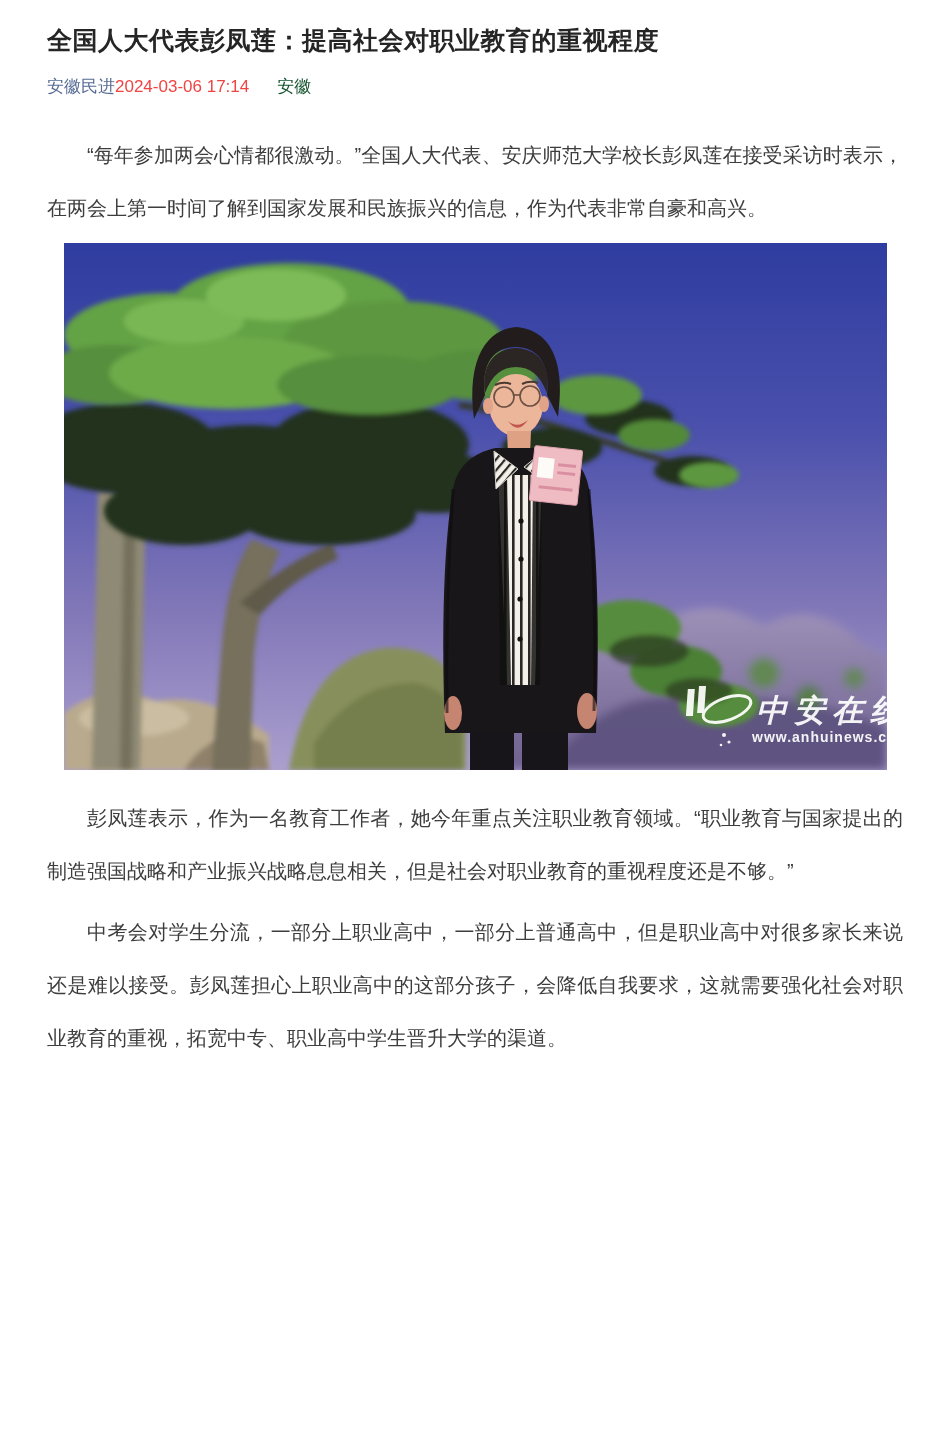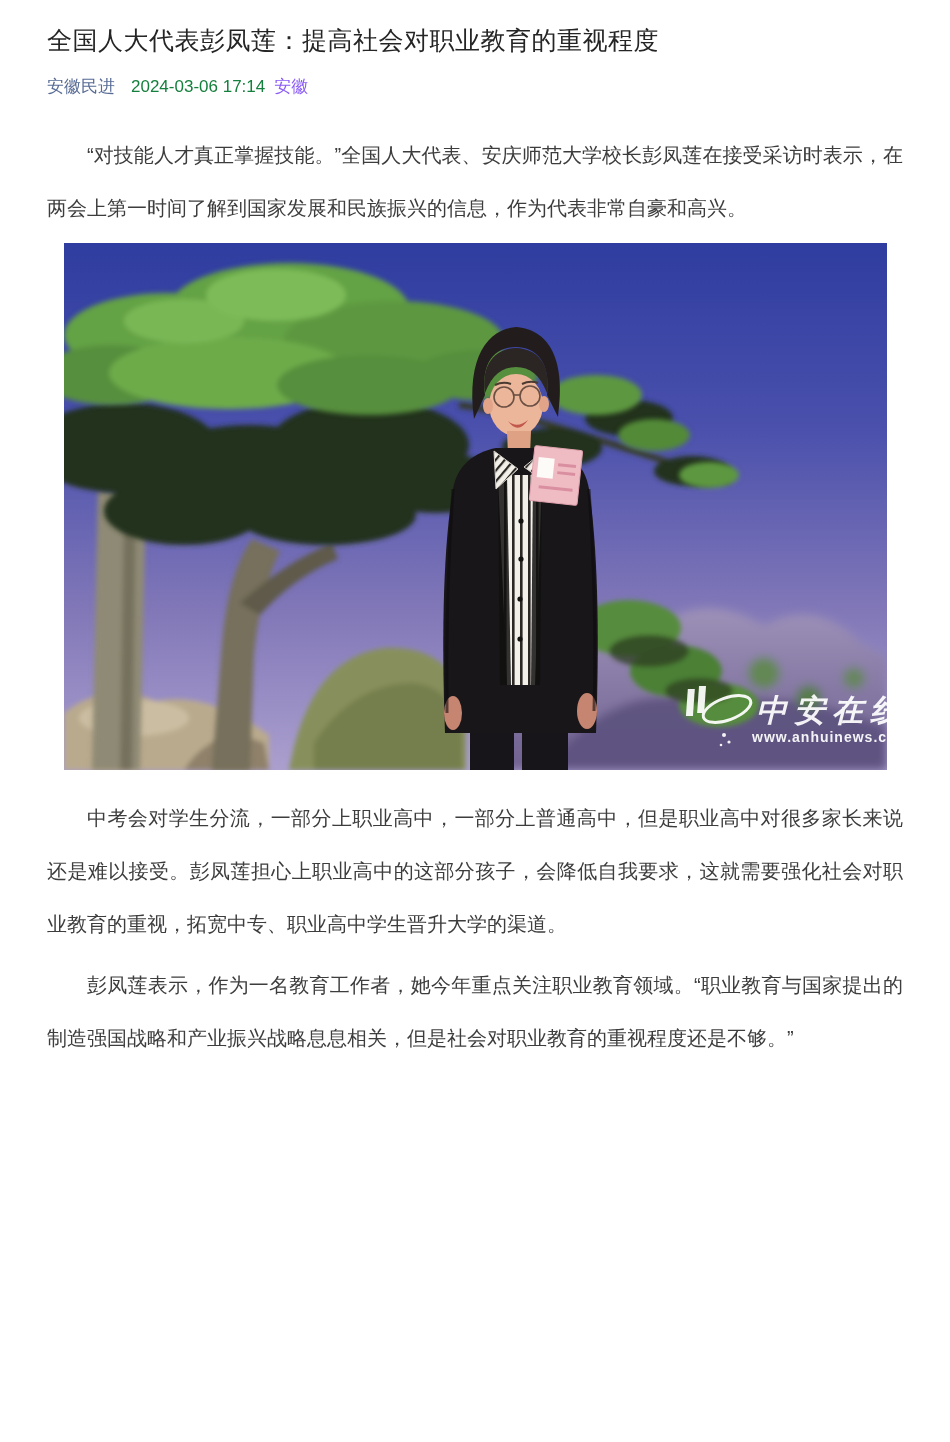--- a/index.html
+++ b/index.html
@@ -7,38 +7,37 @@
     width: 950px;
     font-family: "Liberation Sans", "DejaVu Sans", sans-serif;
     color: #3d3d3d;
   }
   .page { padding: 0 47px 10px 47px; }
 
   h1.title {
     margin: 24px 0 0 0;
     font-size: 25px;
     line-height: 1.32;
-    font-weight: 400;
+    font-weight: 700;
     color: #252525;
     letter-spacing: 0.5px;
   }
 
   .meta {
     margin: 20px 0 32px 0;
     font-size: 17px;
     line-height: 1.2;
   }
   .meta .source {
     color: #576b95;
     text-decoration: none;
-    margin-right: 16px;
     cursor: pointer;
   }
-  .meta .time  { color: #15803d; margin-right: 9px; }
-  .meta .loc   { color: #8b5cf6; }
+  .meta .time  { color: #ef4444; margin-right: 28px; }
+  .meta .loc   { color: #14532d; }
 
   p.para {
     font-size: 20px;
     line-height: 53px;
     margin: 0 0 8px 0;
     text-indent: 2em;
     text-align: justify;
     color: #3d3d3d;
   }
 
@@ -66,21 +65,21 @@
 <body>
 
 <div class="page">
 
   <h1 class="title">全国人大代表彭凤莲：提高社会对职业教育的重视程度</h1>
 
   <div class="meta">
     <a class="source" href="#">安徽民进</a><span class="time">2024-03-06 17:14</span><span class="loc">安徽</span>
   </div>
 
-  <p class="para">“对技能人才真正掌握技能。”全国人大代表、安庆师范大学校长彭凤莲在接受采访时表示，在两会上第一时间了解到国家发展和民族振兴的信息，作为代表非常自豪和高兴。</p>
+  <p class="para">“每年参加两会心情都很激动。”全国人大代表、安庆师范大学校长彭凤莲在接受采访时表示，在两会上第一时间了解到国家发展和民族振兴的信息，作为代表非常自豪和高兴。</p>
 
   <figure class="photo">
     <svg viewBox="0 0 823 527" width="823" height="527" xmlns="http://www.w3.org/2000/svg">
       <defs>
         <linearGradient id="sky" x1="0" y1="0" x2="0" y2="1">
           <stop offset="0" stop-color="#2f3da0"></stop>
           <stop offset="0.35" stop-color="#4a50ac"></stop>
           <stop offset="0.7" stop-color="#8278b8"></stop>
           <stop offset="1" stop-color="#ab9fce"></stop>
         </linearGradient>
@@ -214,16 +213,16 @@
           <circle cx="660" cy="492" r="2"></circle>
           <circle cx="665" cy="499" r="1.6"></circle>
           <circle cx="657" cy="502" r="1.3"></circle>
         </g>
         <text class="wm-cn" x="692" y="478" font-size="31" letter-spacing="7">中安在线</text>
         <text class="wm-url" x="688" y="499" font-size="14">www.anhuinews.com</text>
       </g>
     </svg>
   </figure>
 
+  <p class="para">彭凤莲表示，作为一名教育工作者，她今年重点关注职业教育领域。“职业教育与国家提出的制造强国战略和产业振兴战略息息相关，但是社会对职业教育的重视程度还是不够。”</p>
   <p class="para">中考会对学生分流，一部分上职业高中，一部分上普通高中，但是职业高中对很多家长来说还是难以接受。彭凤莲担心上职业高中的这部分孩子，会降低自我要求，这就需要强化社会对职业教育的重视，拓宽中专、职业高中学生晋升大学的渠道。</p>
-  <p class="para">彭凤莲表示，作为一名教育工作者，她今年重点关注职业教育领域。“职业教育与国家提出的制造强国战略和产业振兴战略息息相关，但是社会对职业教育的重视程度还是不够。”</p>
 
 </div>
 
 </body></html>

